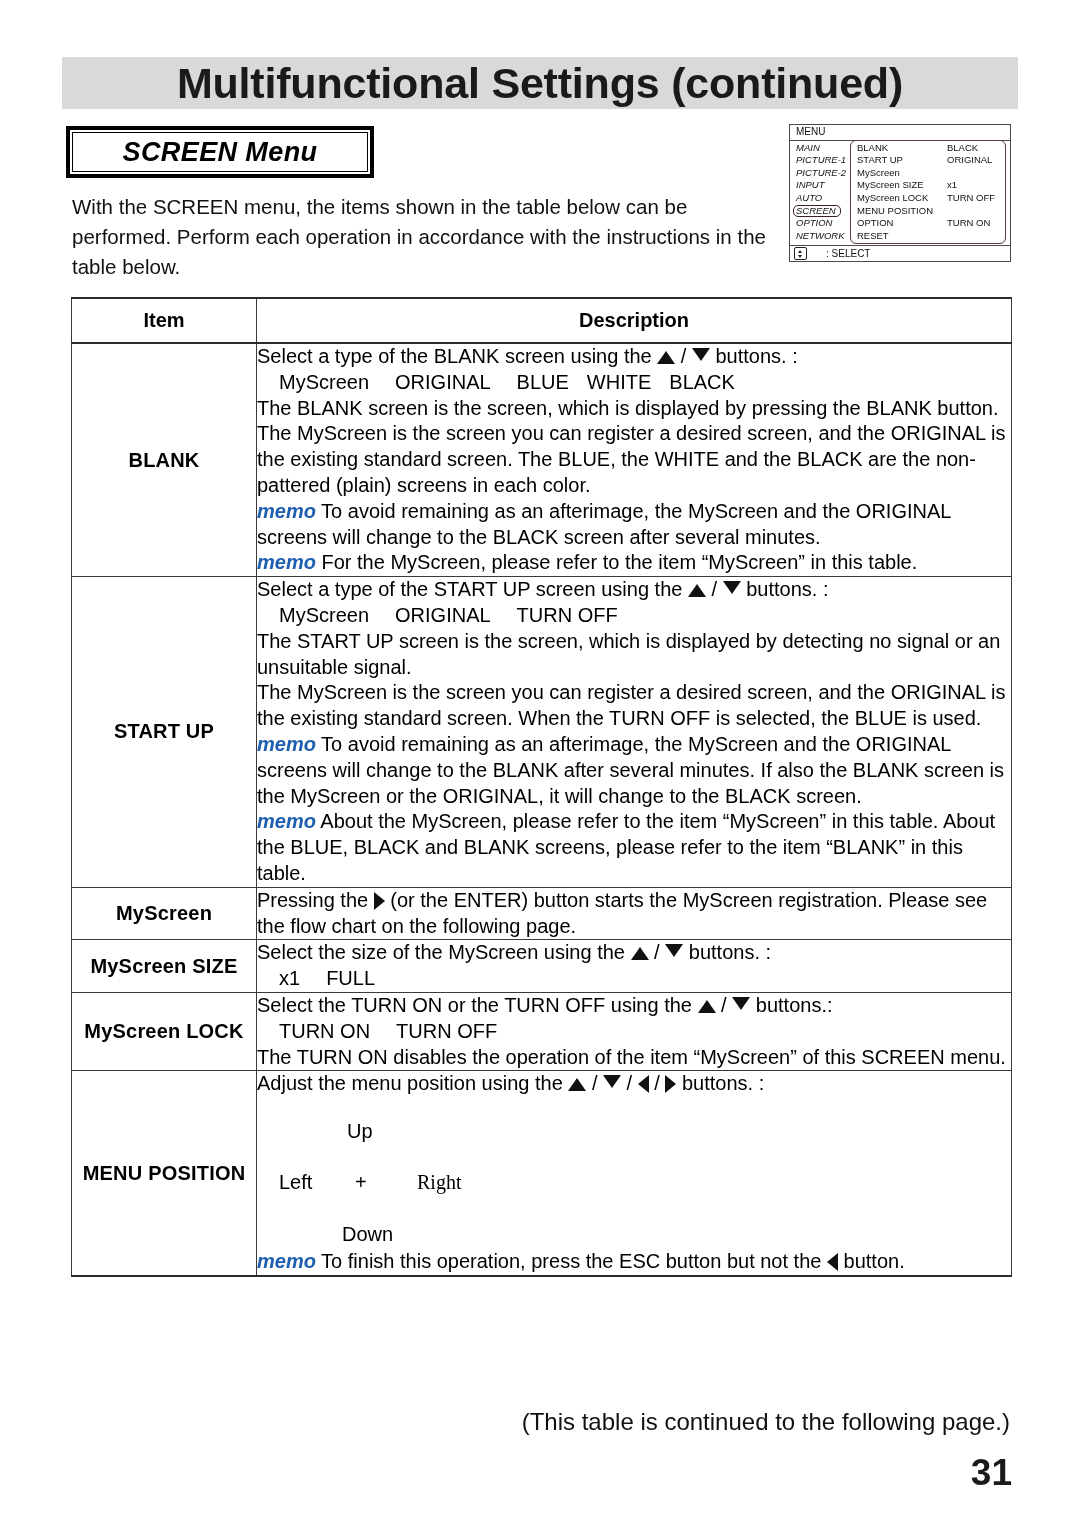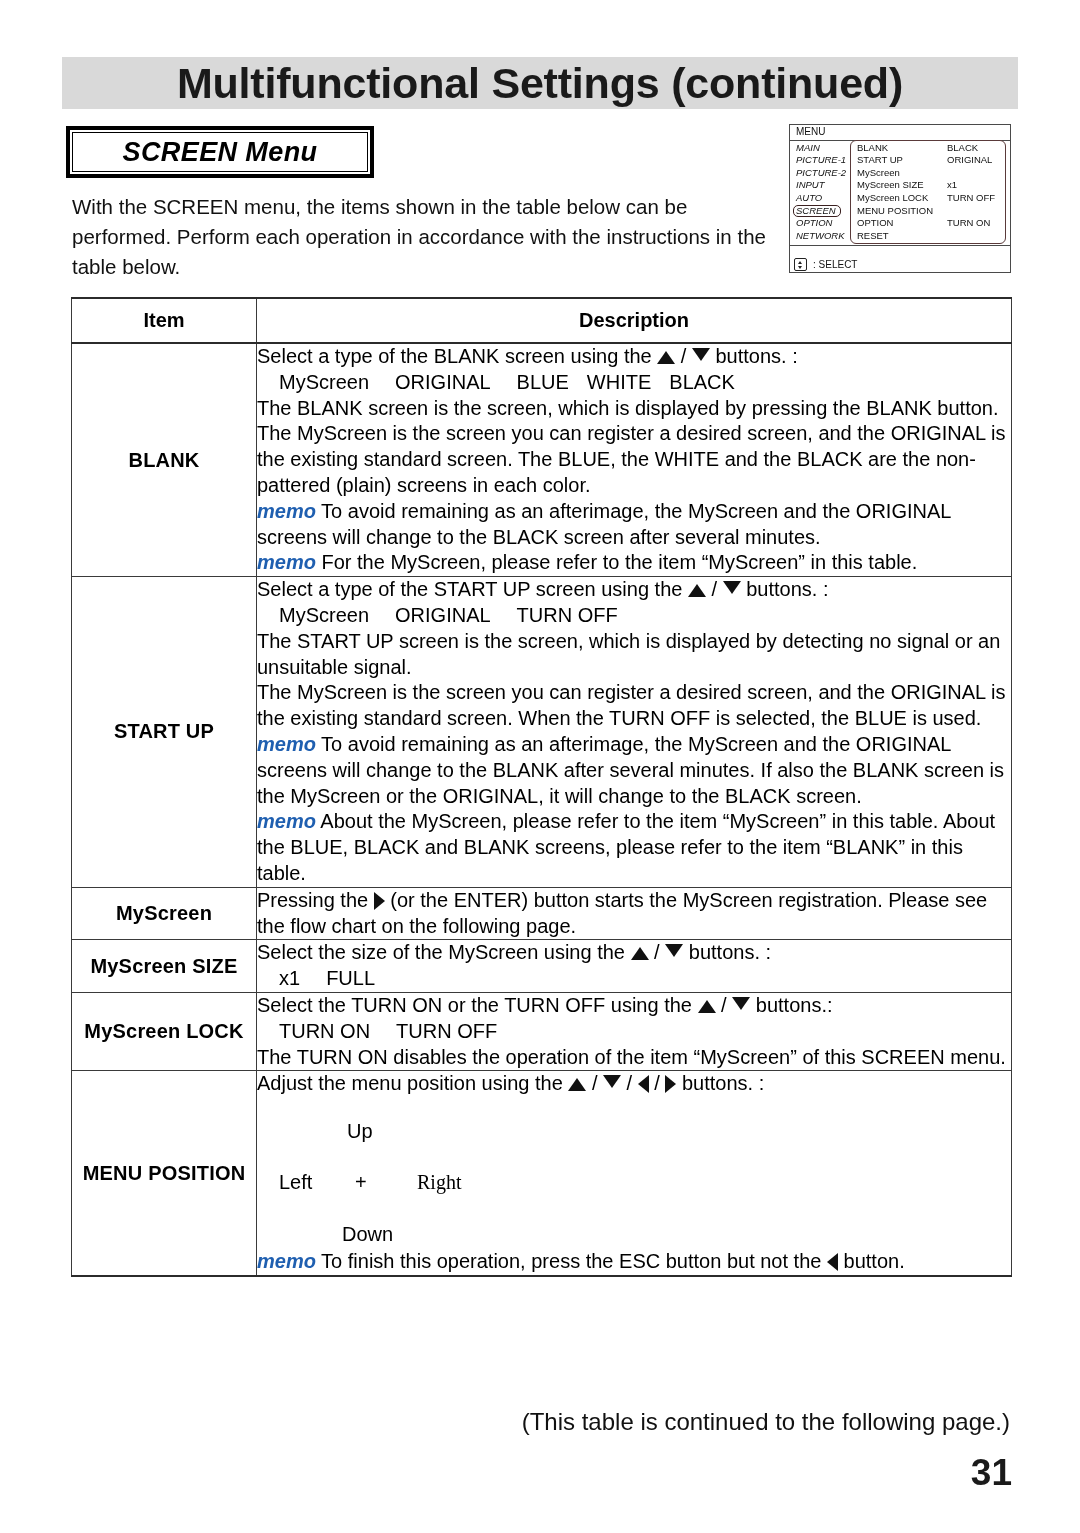--- a/index.html
+++ b/index.html
@@ -139,24 +139,24 @@
     display: flex;
     background: #fff;
     position: relative;
   }
   .osd-col-names { width: 90px; flex: 0 0 90px; }
   .osd-col-vals  { flex: 1 1 auto; }
   .osd-col-names .osd-item,
   .osd-col-vals .osd-item { height: 12.6px; white-space: nowrap; }
   .osd-footer {
     border-top: 1px solid #4a4a4a;
-    padding: 12px 0 1px 4px;
+    padding: 1px 0 1px 4px;
     display: flex;
     align-items: center;
-    gap: 6px;
+    gap: 19px;
     font-size: 10px;
   }
   .select-icon {
     display: inline-block;
     width: 11px;
     height: 11px;
     border: 1px solid #222;
     border-radius: 2px;
     position: relative;
     flex: 0 0 11px;

